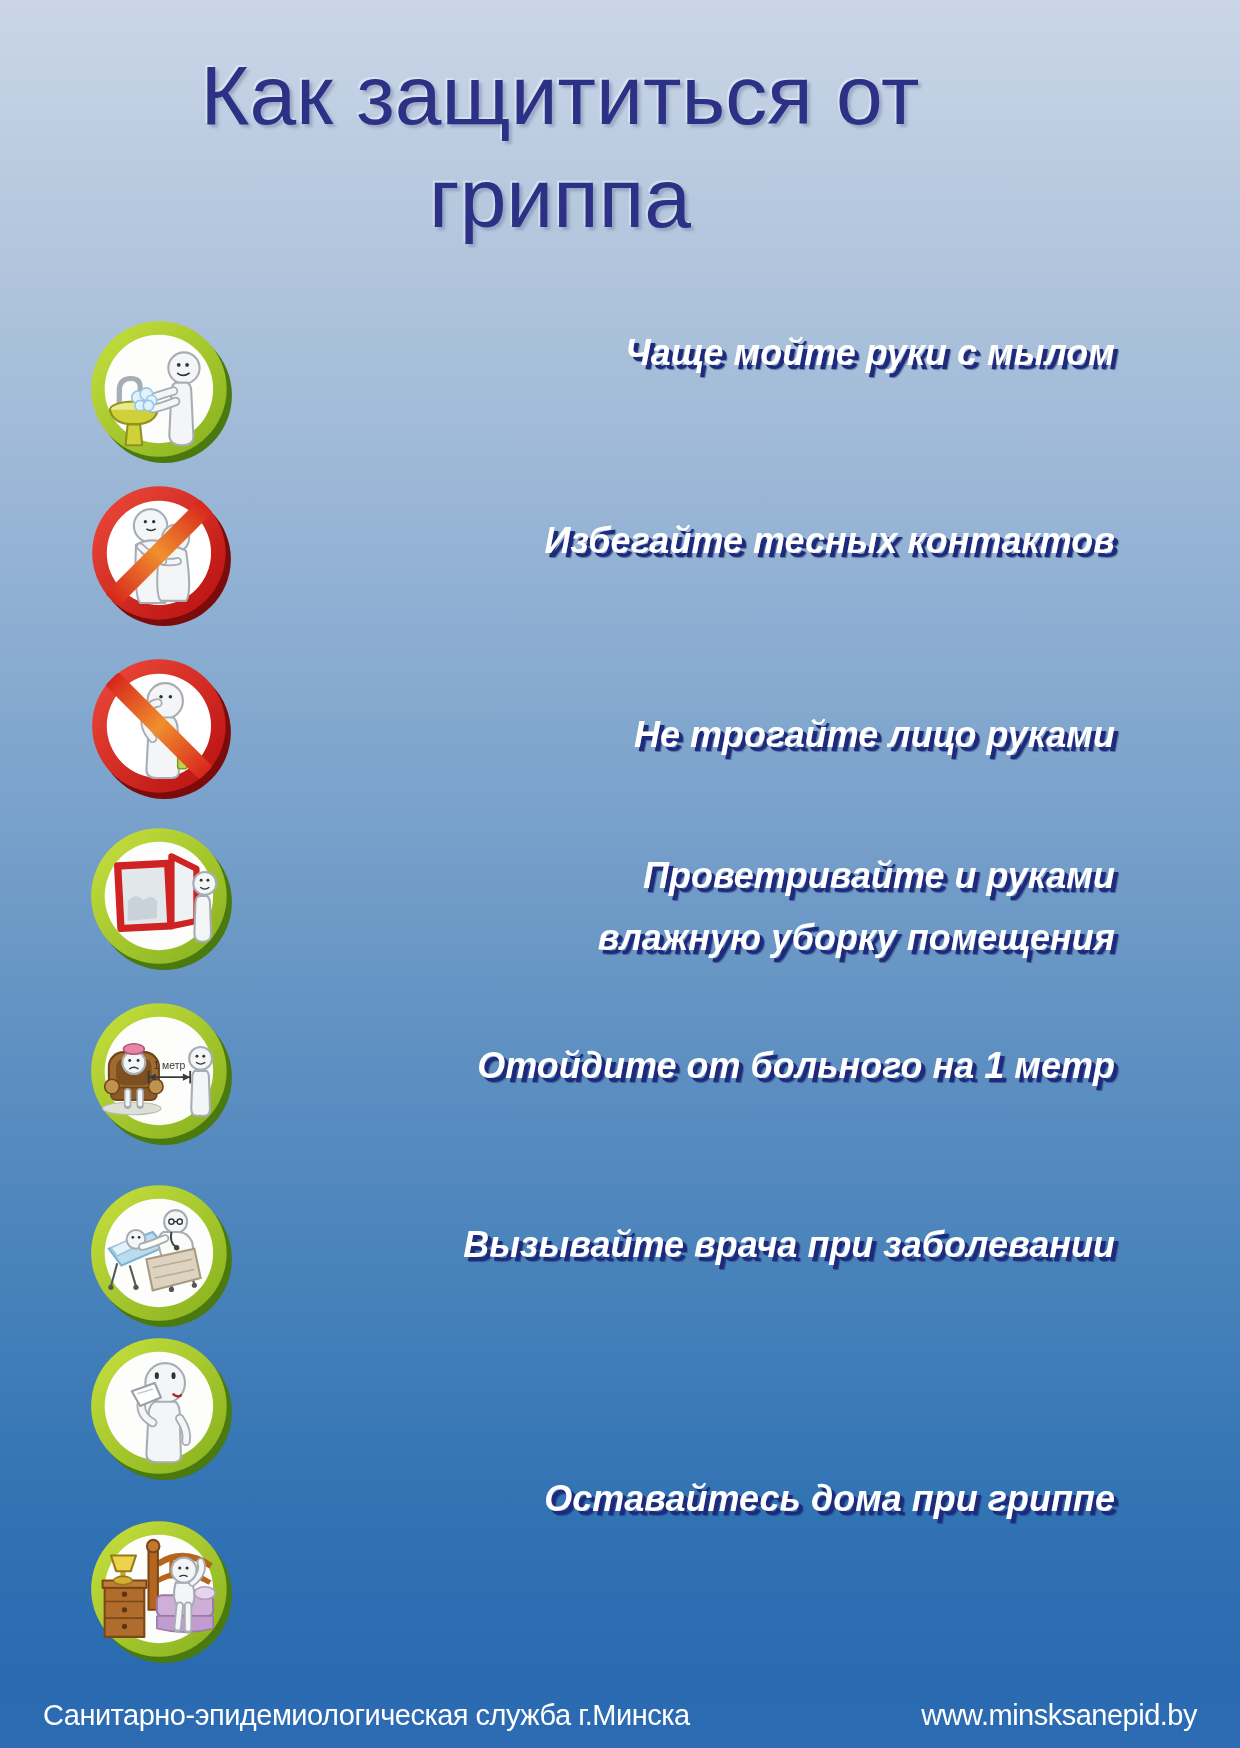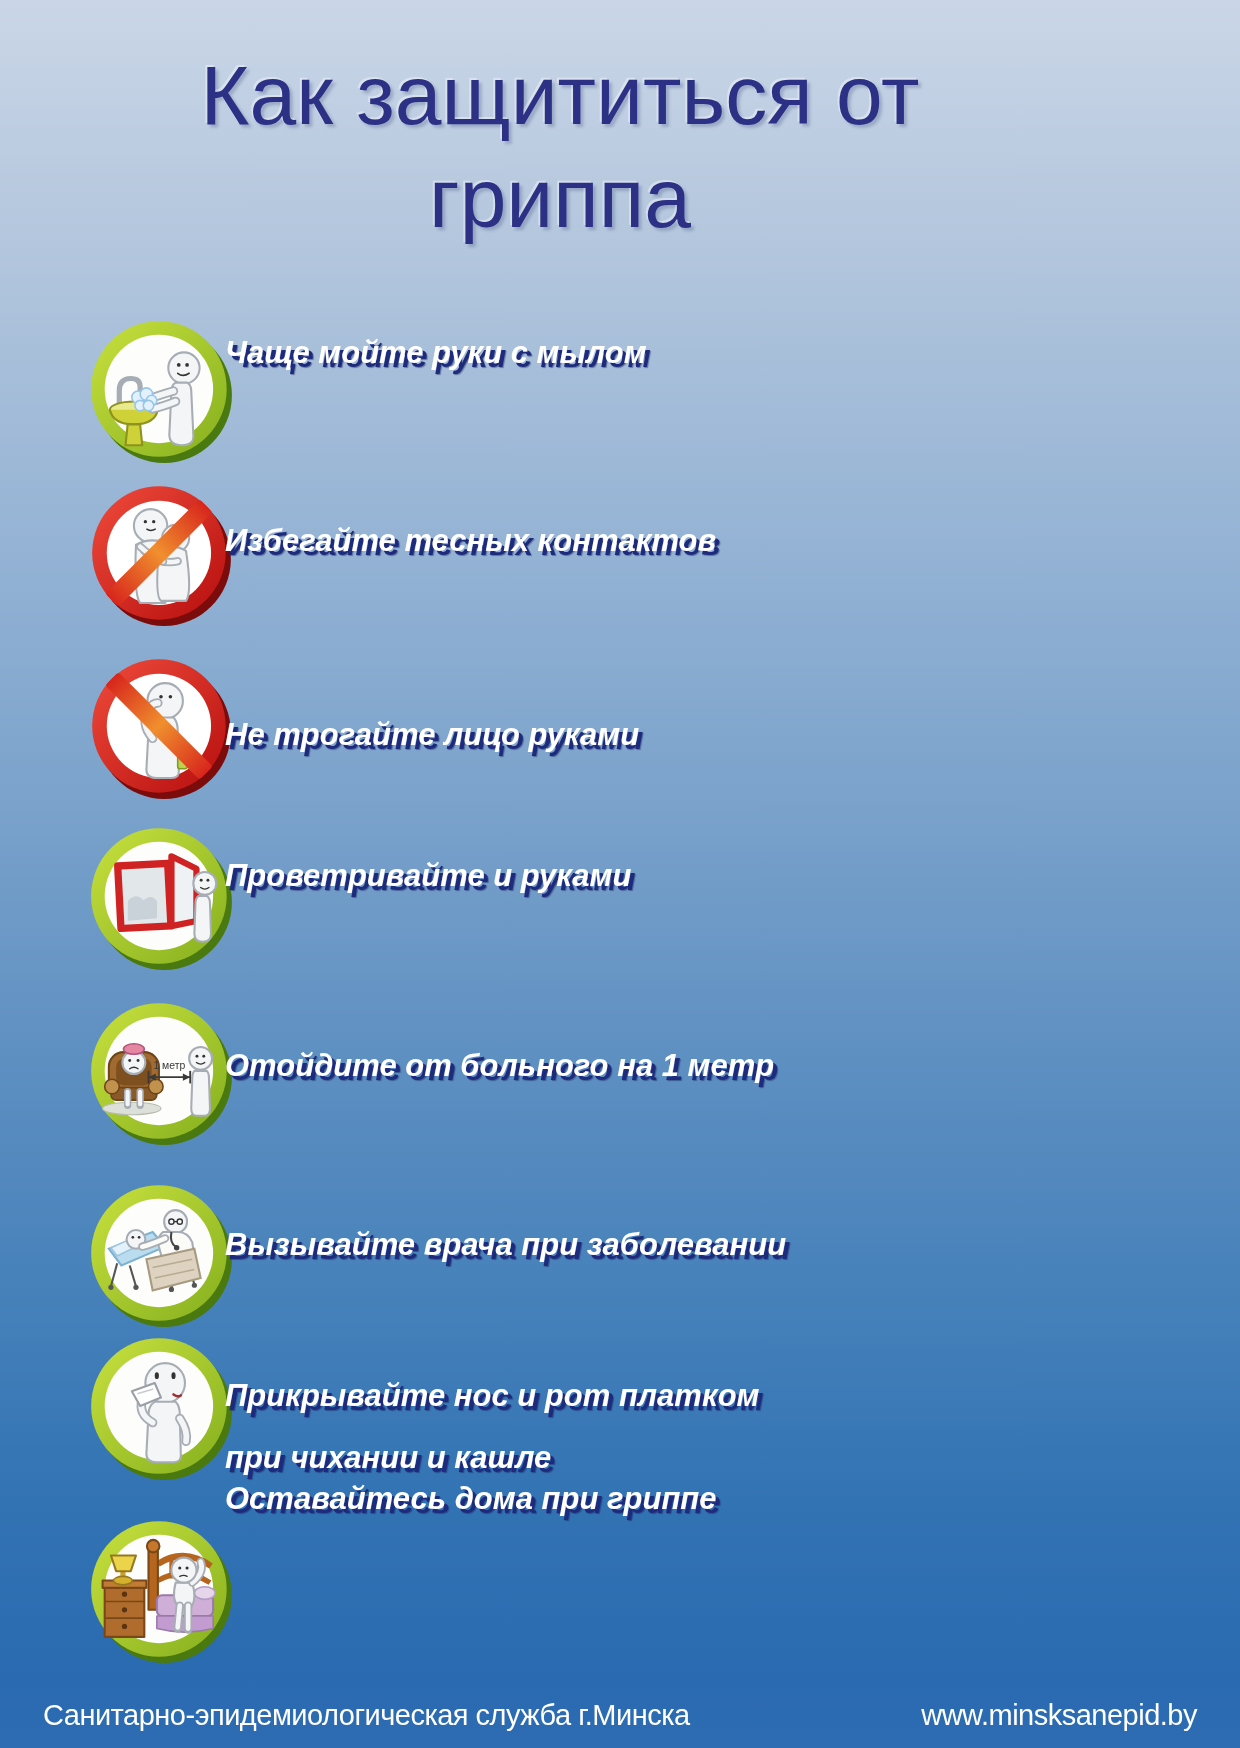--- a/index.html
+++ b/index.html
@@ -11,23 +11,23 @@
       #5f90c2 60%, #4681ba 74%, #3273b4 86%, #2a6ab0 96%, #2d6cb2 100%);
   }
   .title{
     position:absolute;top:44px;left:0;width:1120px;text-align:center;
     font-weight:normal;font-size:84px;line-height:103px;color:#2c3185;
     text-shadow:-2px -2px 0 rgba(255,255,255,0.38), 3px 3px 3px rgba(44,58,110,0.25);
   }
   .icon-slot{position:absolute;left:88px;width:146px;height:146px;}
   .icon-slot svg{width:100%;height:100%;display:block;}
   .text-slot{
-    position:absolute;left:225px;width:890px;text-align:left;
+    position:absolute;left:225px;width:890px;text-align:right;
     color:#ffffff;font-weight:bold;font-style:italic;
-    font-size:31px;line-height:62px;
+    font-size:36px;line-height:62px;
     text-shadow:4px 4px 0 #1e2b7d, 5px 5px 1px rgba(20,30,90,0.45);
   }
   .tline{display:block;}
   .footer{
     position:absolute;left:0;right:0;bottom:16px;padding:0 43px;
     display:flex;justify-content:space-between;align-items:baseline;
     color:#ffffff;font-size:29px;letter-spacing:-0.5px;
   }
 </style>
 </head>
@@ -170,20 +170,21 @@
         <circle cx="112" cy="56" r="11" fill="#f4f5f6" stroke="#a7adb4" stroke-width="2"></circle>
         <circle cx="108.5" cy="53" r="1.4" fill="#333"></circle>
           <circle cx="115" cy="53" r="1.4" fill="#333"></circle>
         <path d="M108,60 Q112,63 116,60" fill="none" stroke="#333" stroke-width="1.3"></path>
         <path d="M106,68 Q103,70 103,76 L102,104 Q102,112 110,112 Q118,112 118,104 L117,76 Q117,70 114,68 Z" fill="#f4f5f6" stroke="#a7adb4" stroke-width="2"></path>
       </g>
     </svg>
   </div>
   <div class="text-slot" style="top:845px">
     <span class="tline">Проветривайте и руками</span>
+    <span class="tline">влажную уборку помещения</span>
   </div>
 
   <div class="icon-slot" style="top:1000px">
     <svg viewBox="0 0 140 140">
       <defs>
         <linearGradient id="g5" x1="0" y1="0" x2="1" y2="1">
           <stop offset="0" stop-color="#c8e03e"></stop>
             <stop offset="1" stop-color="#85b01e"></stop>
         </linearGradient>
       </defs>
@@ -293,24 +294,20 @@
         <path d="M64,64 Q58,68 58,76 L56,114 Q56,122 66,122 L82,122 Q90,122 89,114 L88,76 Q88,68 84,64 Z" fill="#f4f5f6" stroke="#a7adb4" stroke-width="2"></path>
         <path d="M88,80 Q96,92 94,102" fill="none" stroke="#a7adb4" stroke-width="9"></path>
         <path d="M88,80 Q96,92 94,102" fill="none" stroke="#f4f5f6" stroke-width="5.5"></path>
         <path d="M62,84 Q48,76 52,62" fill="none" stroke="#a7adb4" stroke-width="9"></path>
         <path d="M62,84 Q48,76 52,62" fill="none" stroke="#f4f5f6" stroke-width="5.5"></path>
         <polygon points="42,54 64,46 70,60 50,68" fill="#ffffff" stroke="#9aa0a6" stroke-width="2"></polygon>
         <path d="M48,56 L62,52" stroke="#c8ccd0" stroke-width="1.5"></path>
       </g>
     </svg>
   </div>
-  <div class="text-slot" style="top:1365px">
-    <span class="tline">Прикрывайте нос и рот платком</span>
-    <span class="tline">при чихании и кашле</span>
-  </div>
 
   <div class="icon-slot" style="top:1518px">
     <svg viewBox="0 0 140 140">
       <defs>
         <linearGradient id="g8" x1="0" y1="0" x2="1" y2="1">
           <stop offset="0" stop-color="#c8e03e"></stop>
             <stop offset="1" stop-color="#85b01e"></stop>
         </linearGradient>
       </defs>
       <circle cx="73" cy="74" r="65" fill="#49790f"></circle>

